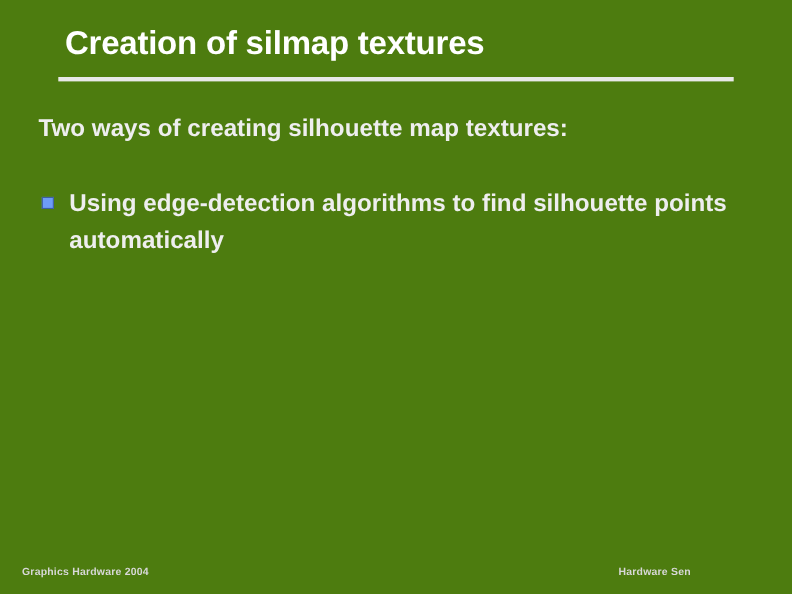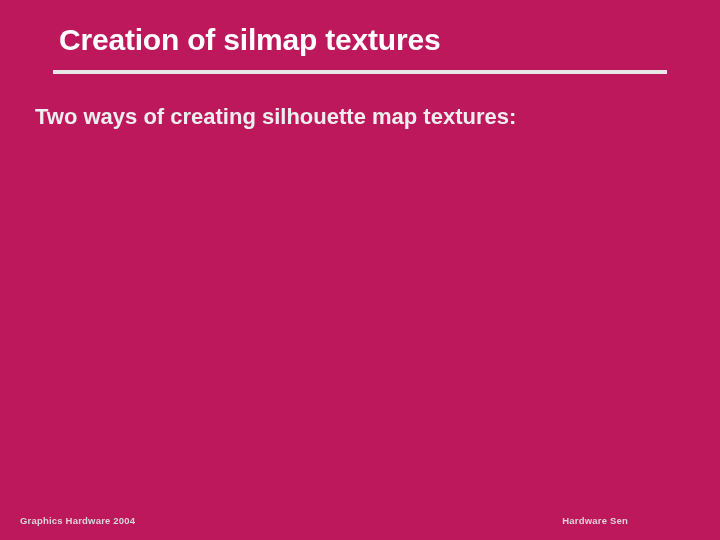--- a/index.html
+++ b/index.html
@@ -10,21 +10,21 @@
     width: 720px;
     height: 540px;
     background: #1c1c1e;
     font-family: "Liberation Sans", sans-serif;
     overflow: hidden;
   }
   .slide {
     position: relative;
     width: 720px;
     height: 540px;
-    background: #be185d;
+    background: #4d7c0f;
     box-sizing: border-box;
   }
 
   
   .title-block {
     position: absolute;
     left: 0;
     top: 0;
     width: 720px;
   }
@@ -135,20 +135,24 @@
     <div class="title-rule"></div>
   </div>
 
   <div class="body-block">
 
     <div class="subtitle">Two ways of creating silhouette map textures:</div>
 
     <div class="bullet-list">
 
 
+      <div class="bullet-item">
+        <span class="bullet-marker"></span>
+        <span class="bullet-text">Using edge-detection algorithms to find silhouette points automatically</span>
+      </div>
 
     </div>
   </div>
 
   <div class="footer">
     <div class="footer-left">Graphics Hardware 2004</div>
     <div class="footer-right">Hardware Sen</div>
   </div>
 
 </div>

